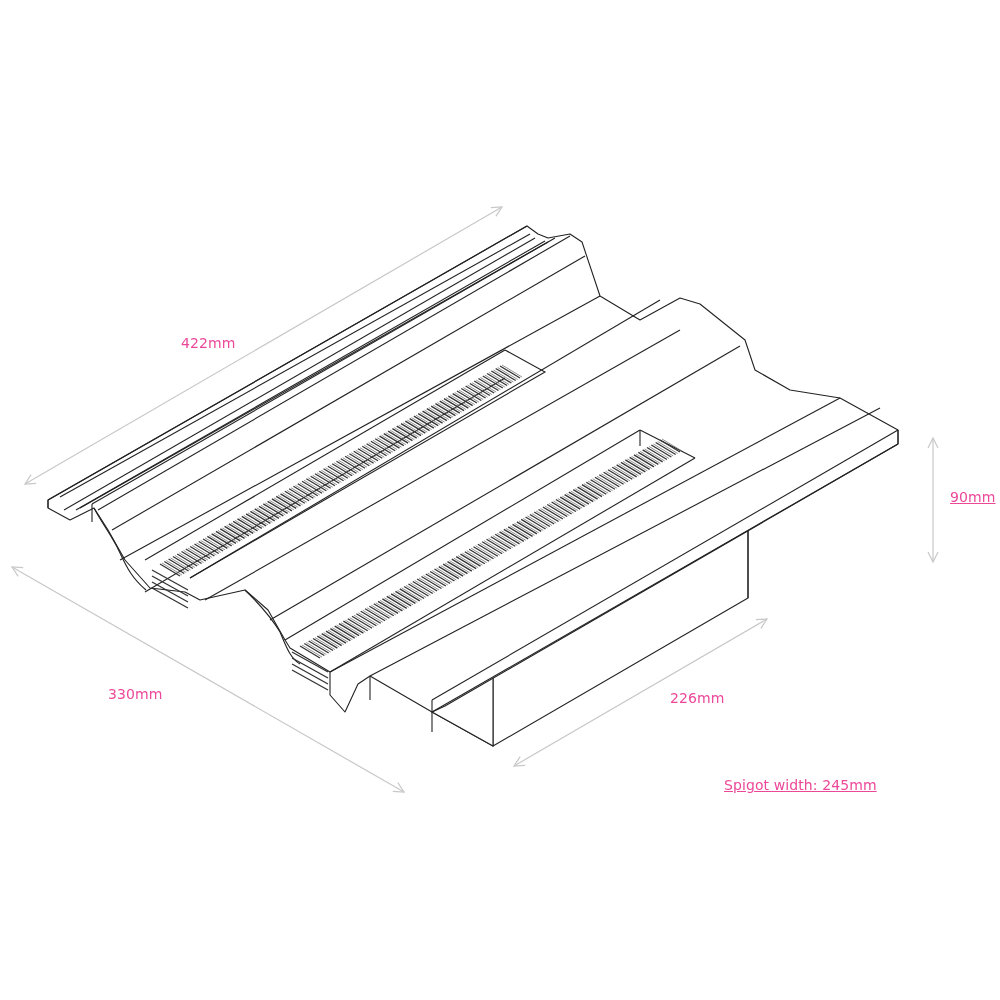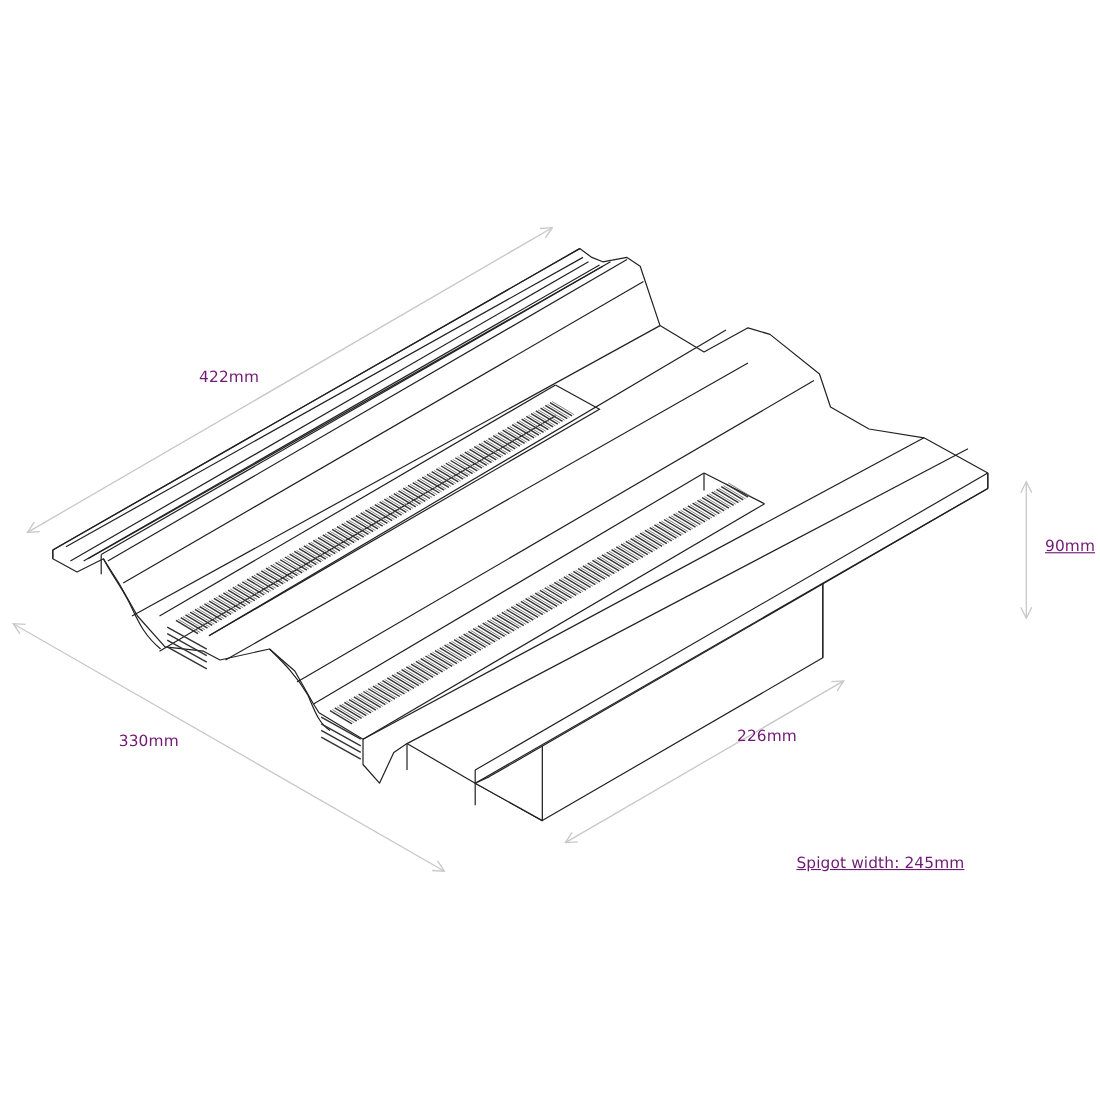--- a/index.html
+++ b/index.html
@@ -1,19 +1,19 @@
 <!DOCTYPE html>
 <html><head>
 <meta charset="utf-8">
 <style>
   html, body { margin: 0; padding: 0; background: #ffffff; }
   body { width: 1000px; height: 1000px; position: relative; overflow: hidden;
          font-family: "DejaVu Sans", "Liberation Sans", sans-serif; }
   #canvas { position: absolute; left: 0; top: 0; width: 1000px; height: 1000px; }
-  .label { position: absolute; font-size: 14px; color: #701a75; white-space: nowrap; letter-spacing: 0.1px; }
+  .label { position: absolute; font-size: 14px; color: #ec4899; white-space: nowrap; letter-spacing: 0.1px; }
   svg .ol { fill: #ffffff; stroke: #222; stroke-width: 1.1; stroke-linejoin: round; }
   svg .ln { fill: none; stroke: #222; stroke-width: 1.1; }
   svg .dim { fill: none; stroke: #c8c8c8; stroke-width: 1.2; }
   svg .rib { fill: none; stroke: #333; stroke-width: 1.3; }
   svg .rib2 { fill: none; stroke: #777; stroke-width: 0.8; }
 </style>
 </head>
 <body>
 
 <div id="canvas">
@@ -421,16 +421,16 @@
     <line class="rib" x1="152" y1="588" x2="188" y2="608"></line>
     <line class="rib" x1="292" y1="652" x2="328" y2="672"></line>
     <line class="rib" x1="292" y1="658" x2="328" y2="678"></line>
     <line class="rib" x1="292" y1="664" x2="328" y2="684"></line>
     <line class="rib" x1="292" y1="670" x2="328" y2="690"></line>
   </g>
 </svg>
 </div>
 
 <div class="label" style="left:181px; top:335px;">422mm</div>
-<div class="label" style="left:108px; top:666px;">330mm</div>
+<div class="label" style="left:108px; top:686px;">330mm</div>
 <div class="label" style="left:950px; top:489px;text-decoration:underline;">90mm</div>
-<div class="label" style="left:670px; top:662px;">226mm</div>
+<div class="label" style="left:670px; top:690px;">226mm</div>
 <div class="label" style="left:724px; top:777px;text-decoration:underline;">Spigot width: 245mm</div>
 
 </body></html>

